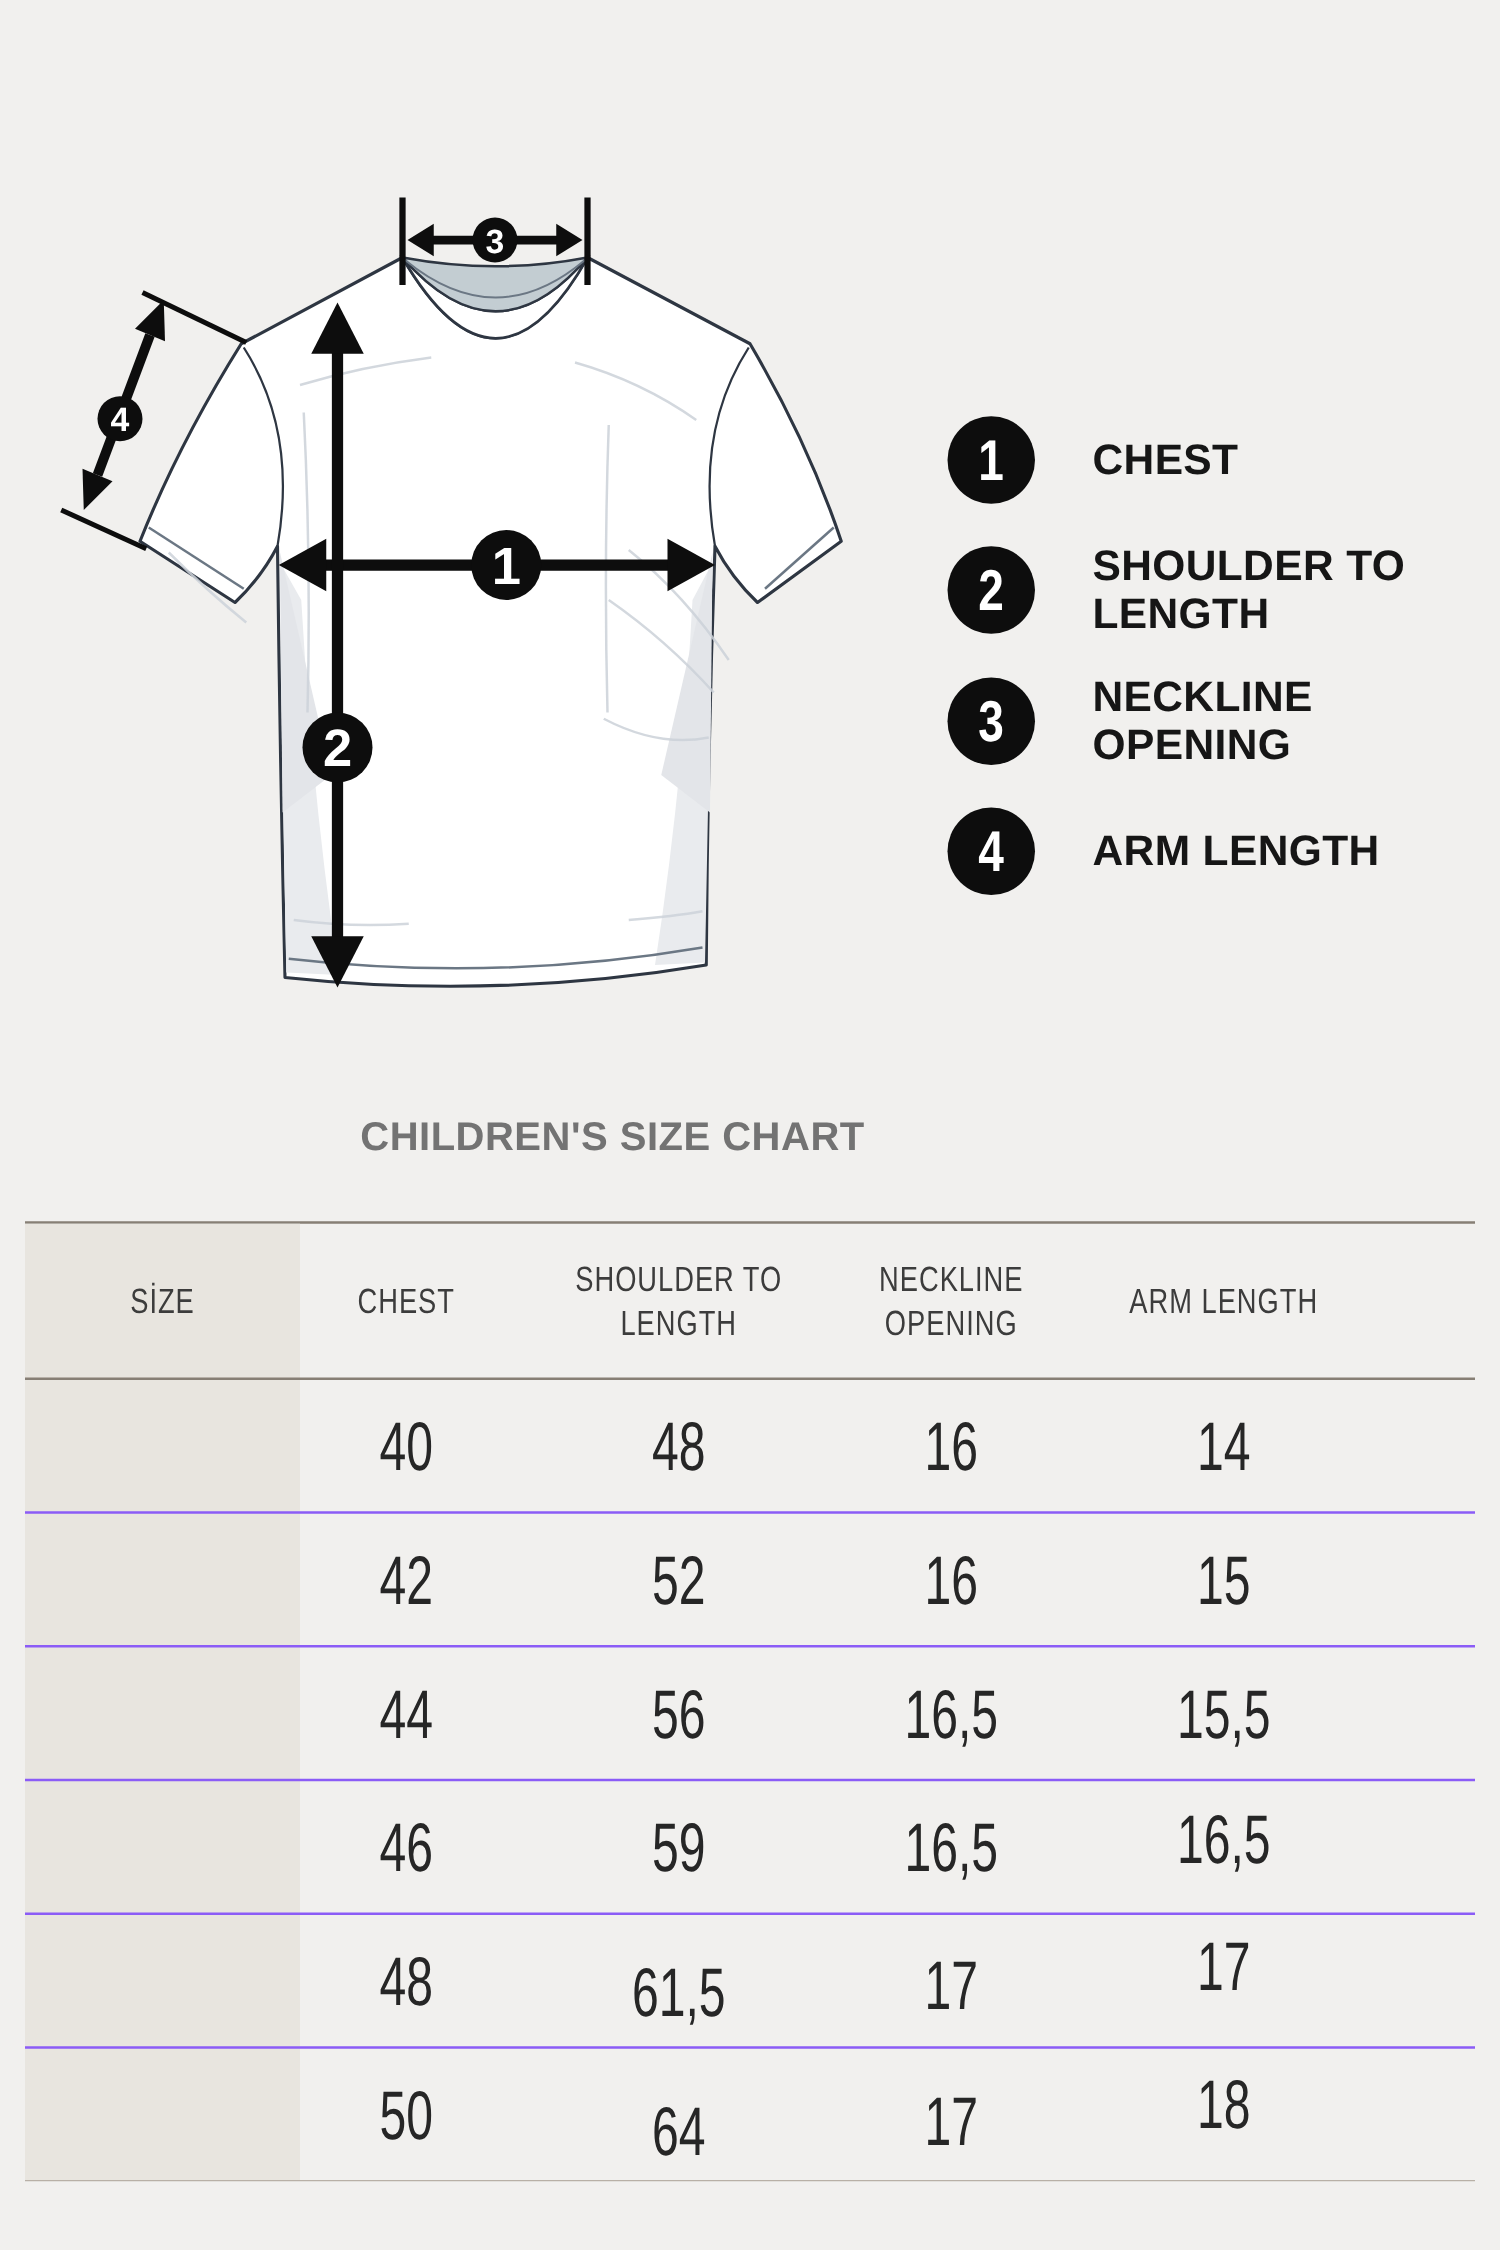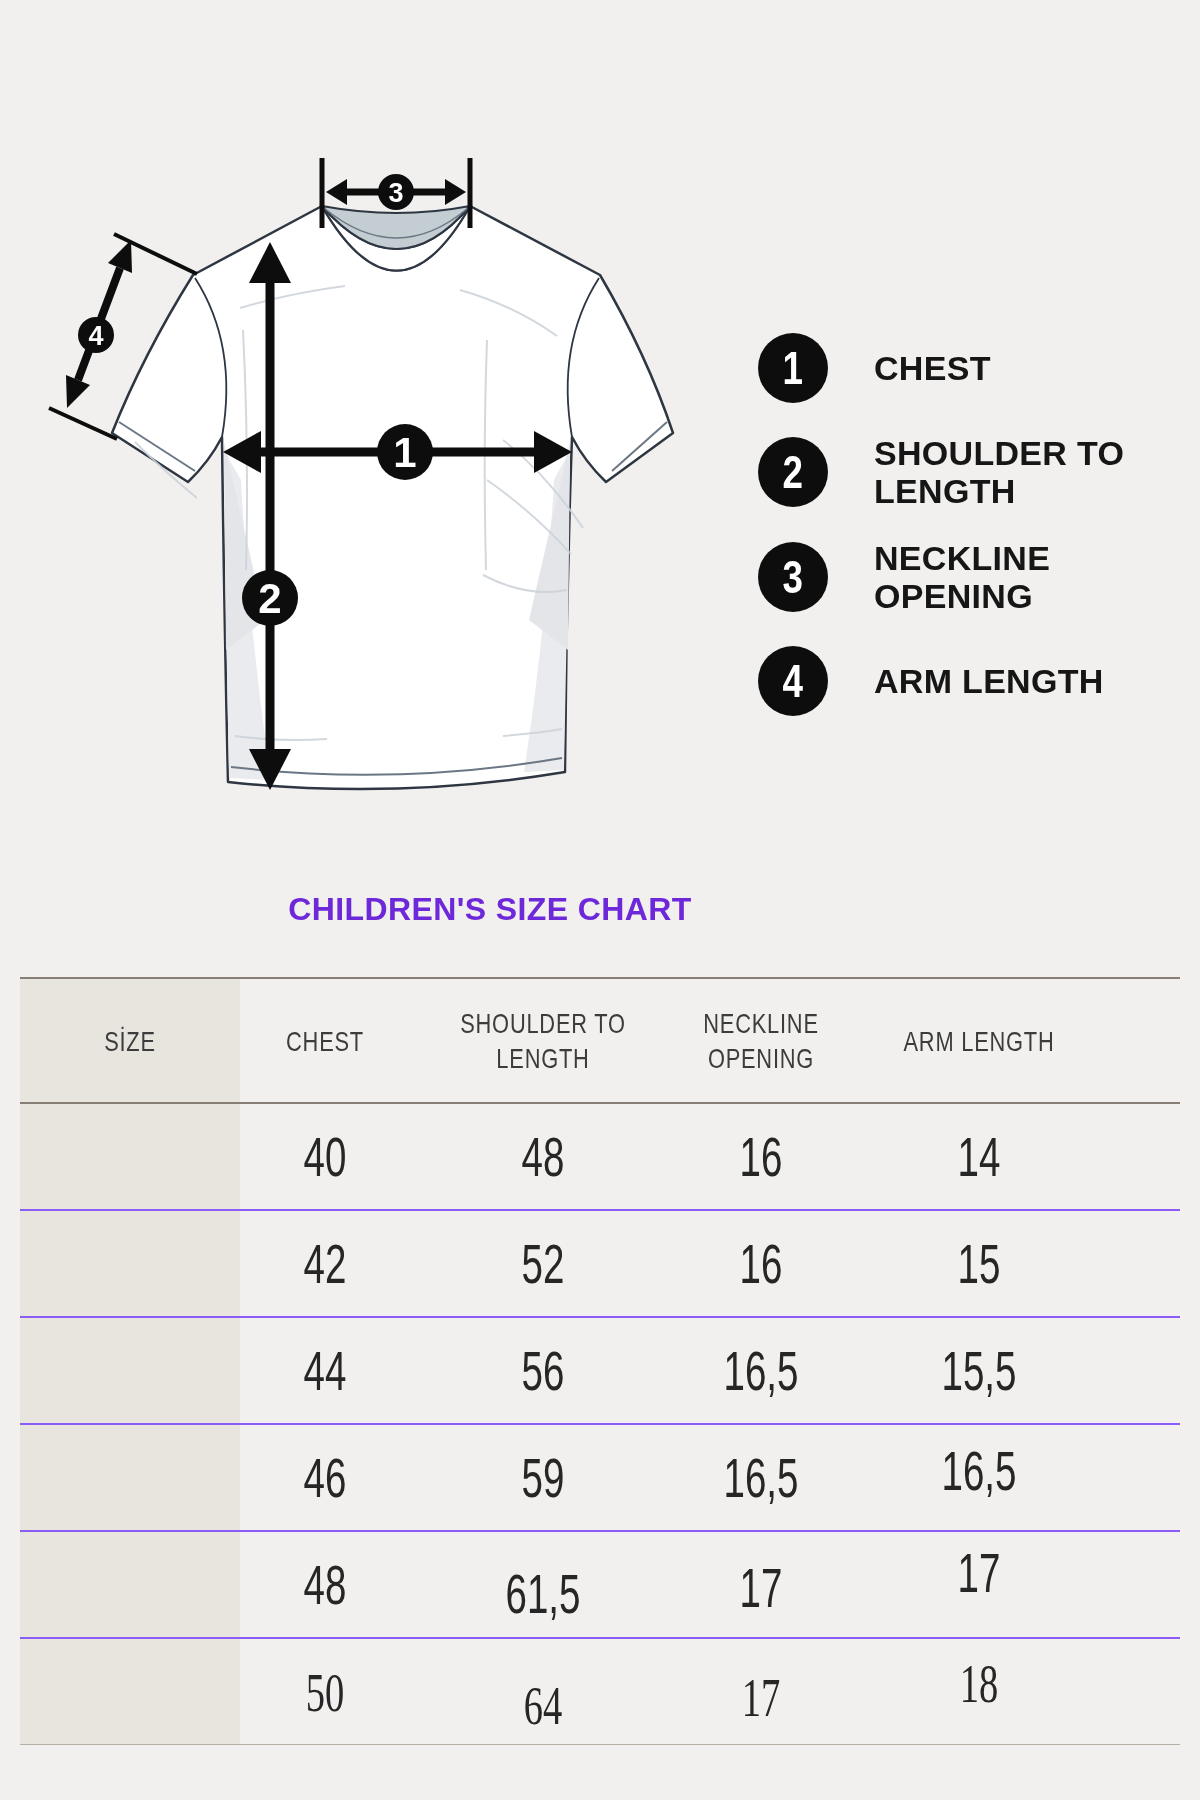--- a/index.html
+++ b/index.html
@@ -17,29 +17,29 @@
   .legend-item{position:absolute;left:758px;transform:translateY(-50%);display:flex;align-items:center;}
   .lg-circle{flex:0 0 auto;width:70px;height:70px;border-radius:50%;background:#0d0d0d;color:#ffffff;
     display:flex;align-items:center;justify-content:center;}
   .lg-circle span{display:inline-block;font-size:46px;font-weight:700;transform:scaleX(0.8);}
   .lg-label{margin-left:46px;width:315px;font-size:34px;font-weight:600;color:#161616;
     line-height:38px;letter-spacing:0.3px;}
   .li-1{top:368px;} .li-2{top:472px;} .li-3{top:577px;} .li-4{top:681px;}
 
   
   .title{position:absolute;top:891px;left:0;width:980px;margin:0;text-align:center;
-    font-size:32px;font-weight:700;color:#6d28d9;letter-spacing:0.4px;}
+    font-size:32px;font-weight:700;color:#737373;letter-spacing:0.4px;}
 
   
   .size-table{position:absolute;left:20px;top:977px;width:1160px;border-top:2px solid #877f75;}
   .col-bg{position:absolute;left:0;top:0;width:220px;height:765px;background:#e8e5df;z-index:0;}
   .trow{position:relative;z-index:1;padding-left:10px;}
   .trow.header{height:123px;border-bottom:2px solid #877f75;}
   .trow.drow{height:105px;border-bottom:2px solid #8b5cf6;}
-  .trow.drow:last-child{height:105px;border-bottom:1px solid #b8b0a6;font-family:Liberation Serif, serif;}
+  .trow.drow:last-child{height:105px;border-bottom:1px solid #b8b0a6;}
   .cell{position:absolute;top:50%;transform:translate(-50%,-50%) scaleX(0.7);white-space:nowrap;
     font-size:55px;font-weight:300;color:#262626;}
   .hcell{position:absolute;top:50%;width:215px;text-align:center;
     transform:translate(-50%,-50%) scaleX(0.78);
     font-size:28px;font-weight:400;color:#3c3c3c;letter-spacing:1px;line-height:35px;}
   .c0{left:110px;} .c1{left:305px;} .c2{left:523px;} .c3{left:741px;} .c4{left:959px;}
   
   .r4 .c4{margin-top:-7px;}
   .r5 .c2{margin-top:9px;} .r5 .c3{margin-top:3px;} .r5 .c4{margin-top:-12px;}
   .r6 .c2{margin-top:13px;} .r6 .c3{margin-top:5px;} .r6 .c4{margin-top:-9px;}

